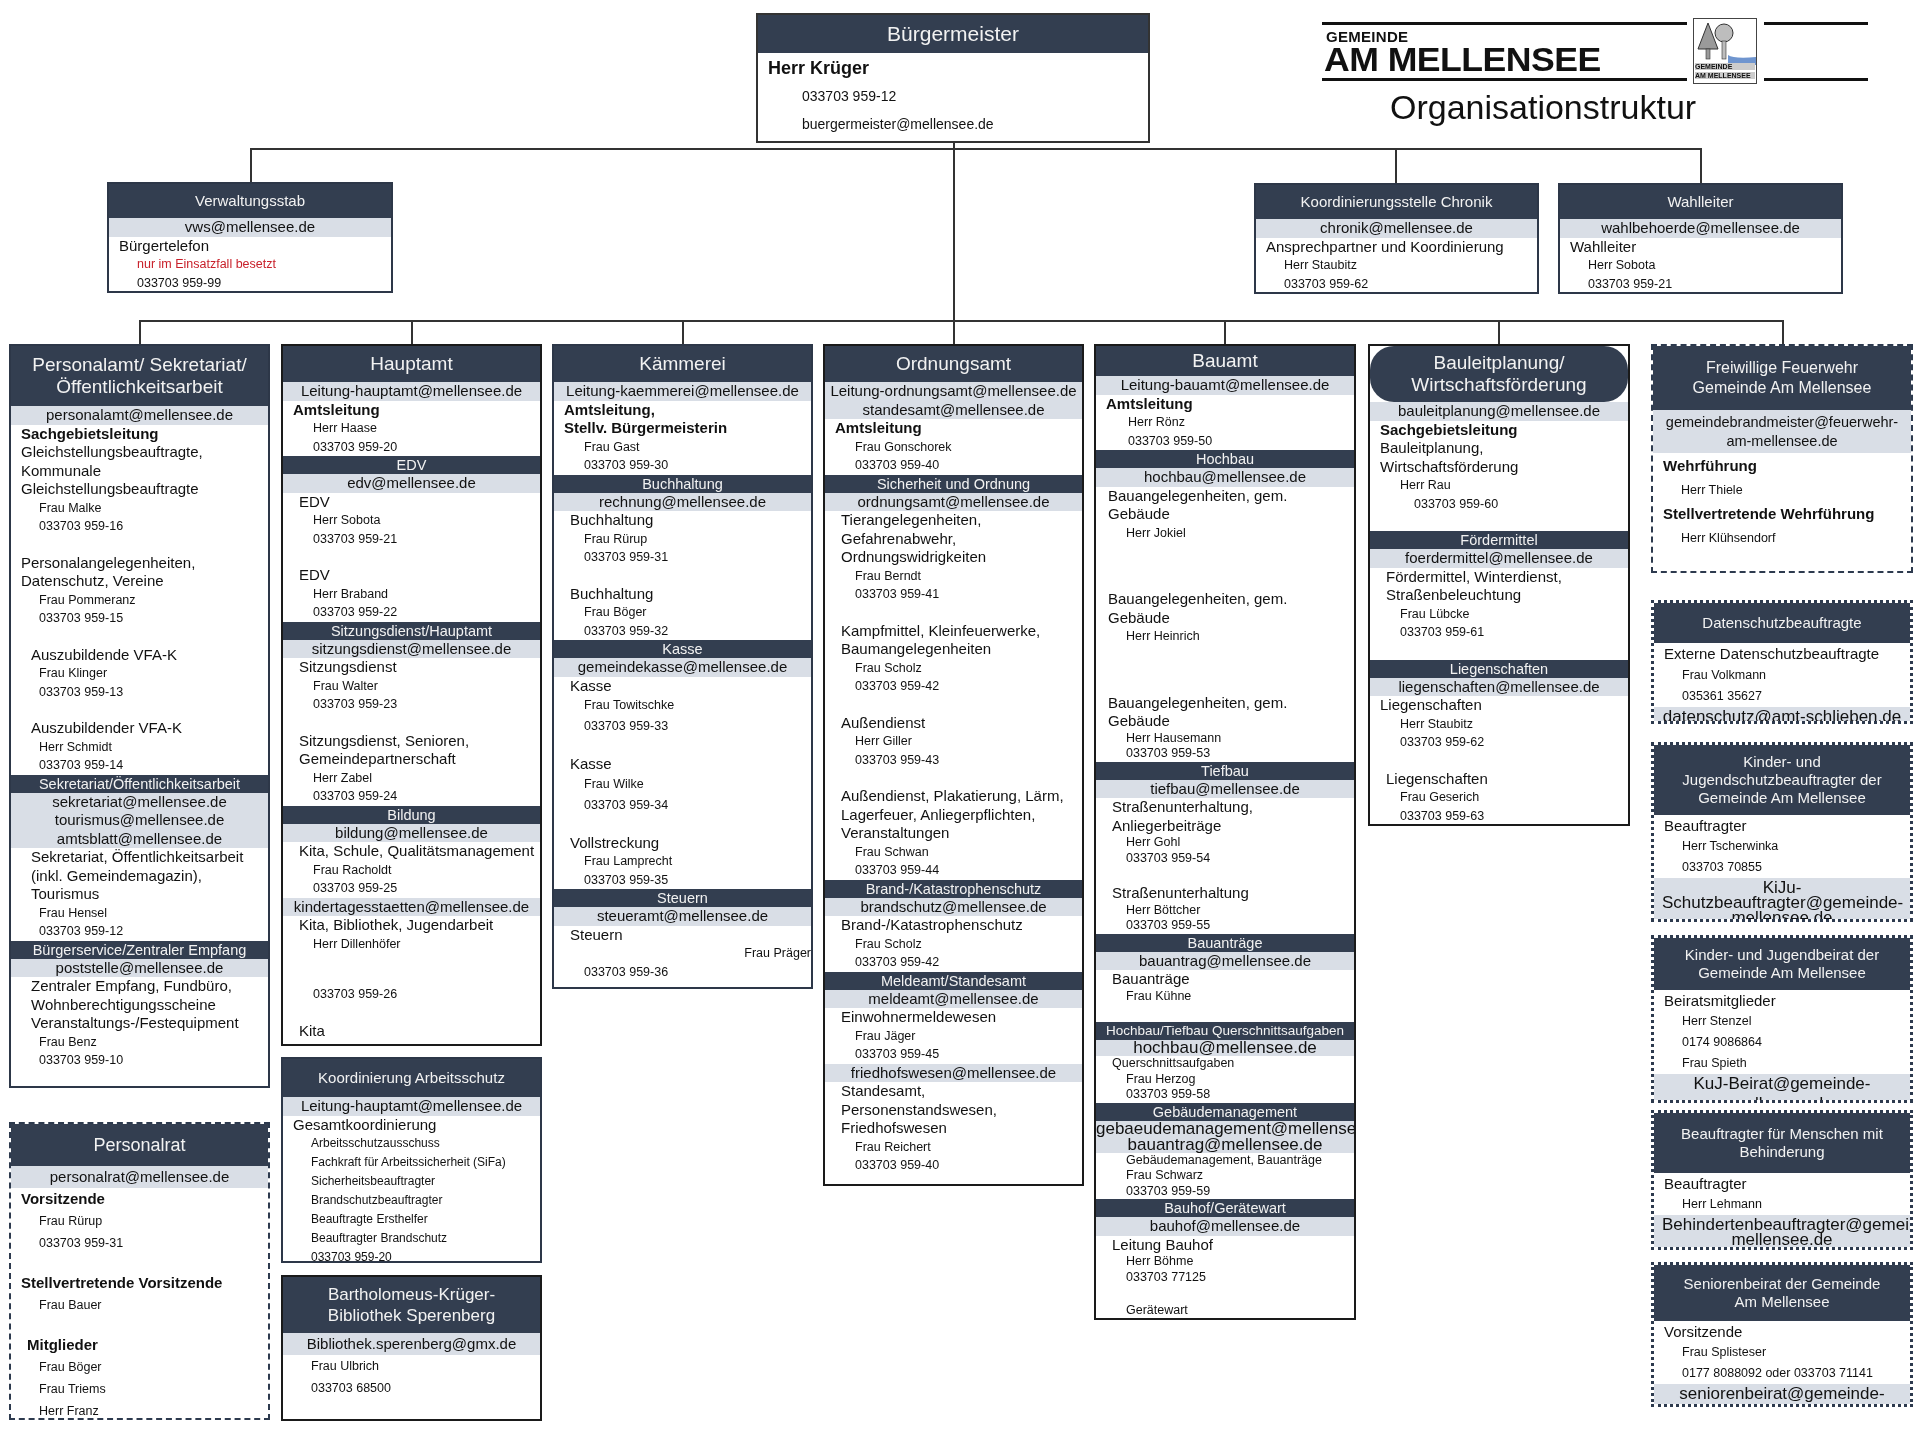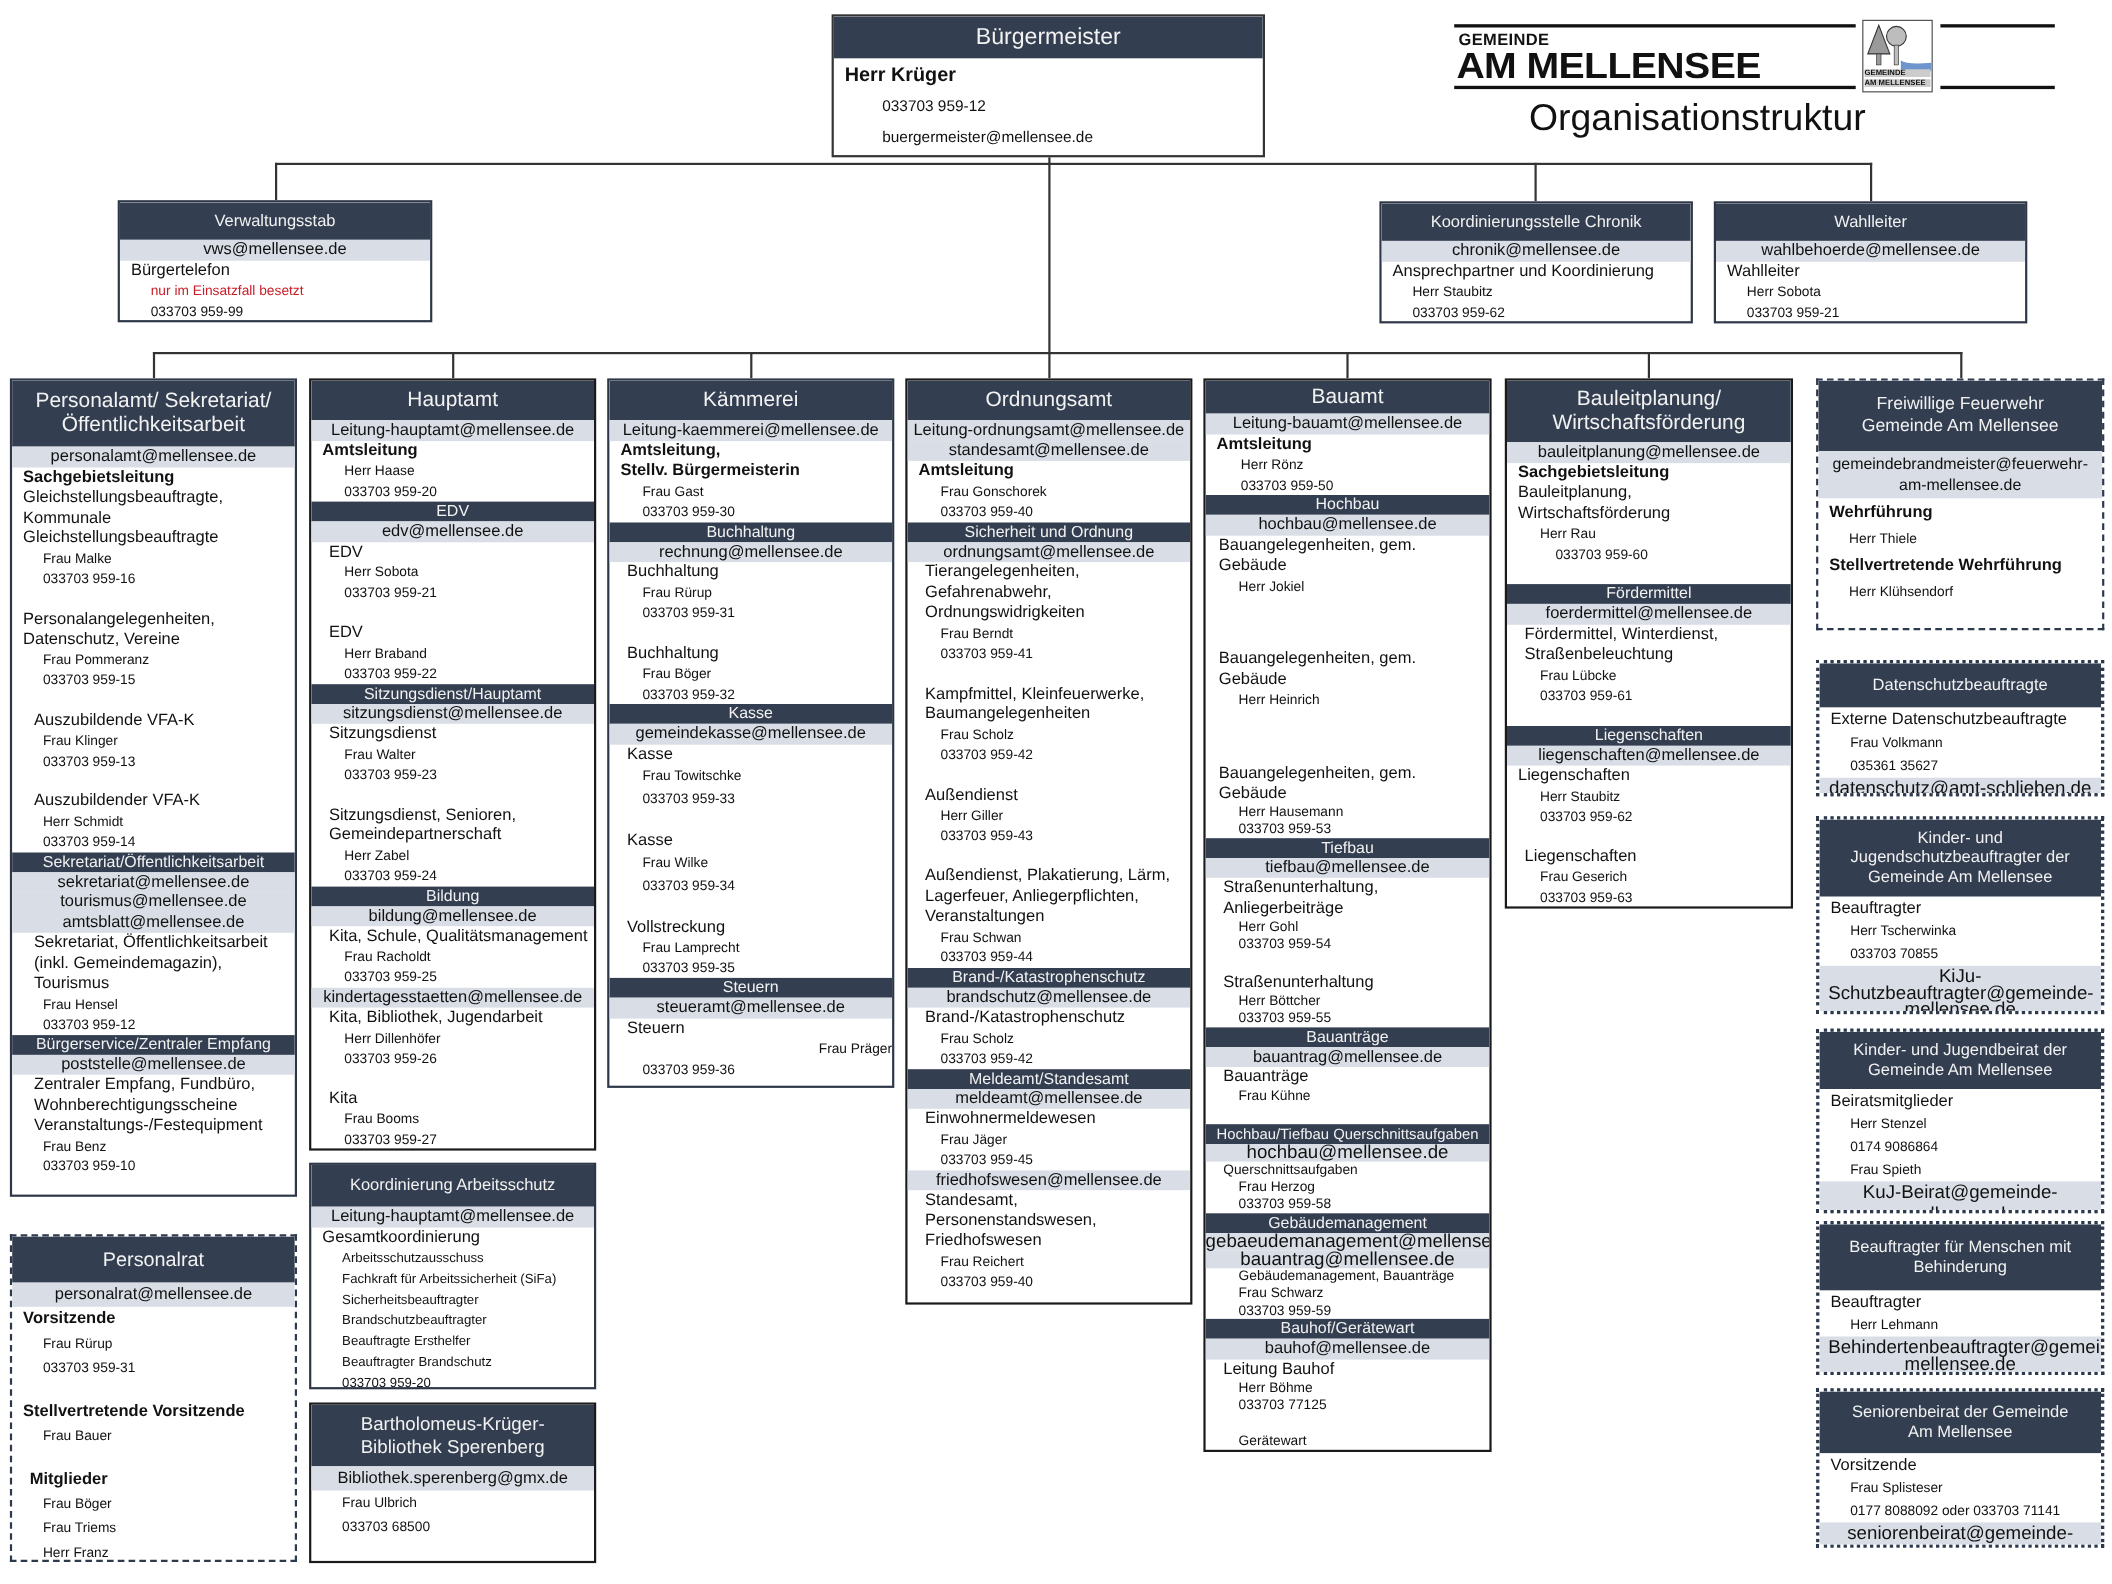--- a/index.html
+++ b/index.html
@@ -172,21 +172,21 @@
   <div class="row n" style="padding-left:30px;">Herr Zabel</div>
   <div class="row n" style="padding-left:30px;">033703 959-24</div>
   <div class="sub">Bildung</div>
   <div class="mail">bildung@mellensee.de</div>
   <div class="row i" style="padding-left:16px;">Kita, Schule, Qualitätsmanagement</div>
   <div class="row n" style="padding-left:30px;">Frau Racholdt</div>
   <div class="row n" style="padding-left:30px;">033703 959-25</div>
   <div class="mail">kindertagesstaetten@mellensee.de</div>
   <div class="row i" style="padding-left:16px;">Kita, Bibliothek, Jugendarbeit</div>
   <div class="row n" style="padding-left:30px;">Herr Dillenhöfer</div>
-  <div class="row n" style="padding-left:30px;">033703 959-26</div>
+  <div class="row n" style="padding-left:30px;margin-top:32px;">033703 959-26</div>
   <div class="gap"></div>
   <div class="row i" style="padding-left:16px;">Kita</div>
   <div class="row n" style="padding-left:30px;">Frau Booms</div>
   <div class="row n" style="padding-left:30px;">033703 959-27</div>
 </div>
 
 <div class="box" style="left:281px;top:1057px;width:261px;height:206px;">
   <div class="hdr small" style="padding:10px 4px;">Koordinierung Arbeitsschutz</div>
   <div class="mail">Leitung-hauptamt@mellensee.de</div>
   <div class="row">Gesamtkoordinierung</div>
@@ -339,21 +339,21 @@
   <div class="mail">bauhof@mellensee.de</div>
   <div class="row i" style="padding-left:16px;">Leitung Bauhof</div>
   <div class="row ns" style="padding-left:30px;">Herr Böhme</div>
   <div class="row ns" style="padding-left:30px;">033703 77125</div>
   <div class="gap"></div>
   <div class="row ns" style="padding-left:30px;">Gerätewart</div>
   <div class="row ns" style="padding-left:30px;">Herr Weigt</div>
 </div>
 
 <div class="box thick" style="left:1368px;top:344px;width:262px;height:482px;">
-  <div class="hdr" style="padding:6px 40px;">Bauleitplanung/ Wirtschaftsförderung</div>
+  <div class="hdr" style="padding:6px 40px;border-radius:24px;">Bauleitplanung/ Wirtschaftsförderung</div>
   <div class="mail">bauleitplanung@mellensee.de</div>
   <div class="row b" style="padding-left:10px;">Sachgebietsleitung</div>
   <div class="row" style="padding-left:10px;">Bauleitplanung,</div>
   <div class="row" style="padding-left:10px;">Wirtschaftsförderung</div>
   <div class="row n" style="padding-left:30px;">Herr Rau</div>
   <div class="row n" style="padding-left:44px;">033703 959-60</div>
   <div class="gap"></div>
   <div class="sub">Fördermittel</div>
   <div class="mail">foerdermittel@mellensee.de</div>
   <div class="row i" style="padding-left:16px;">Fördermittel, Winterdienst,</div>

